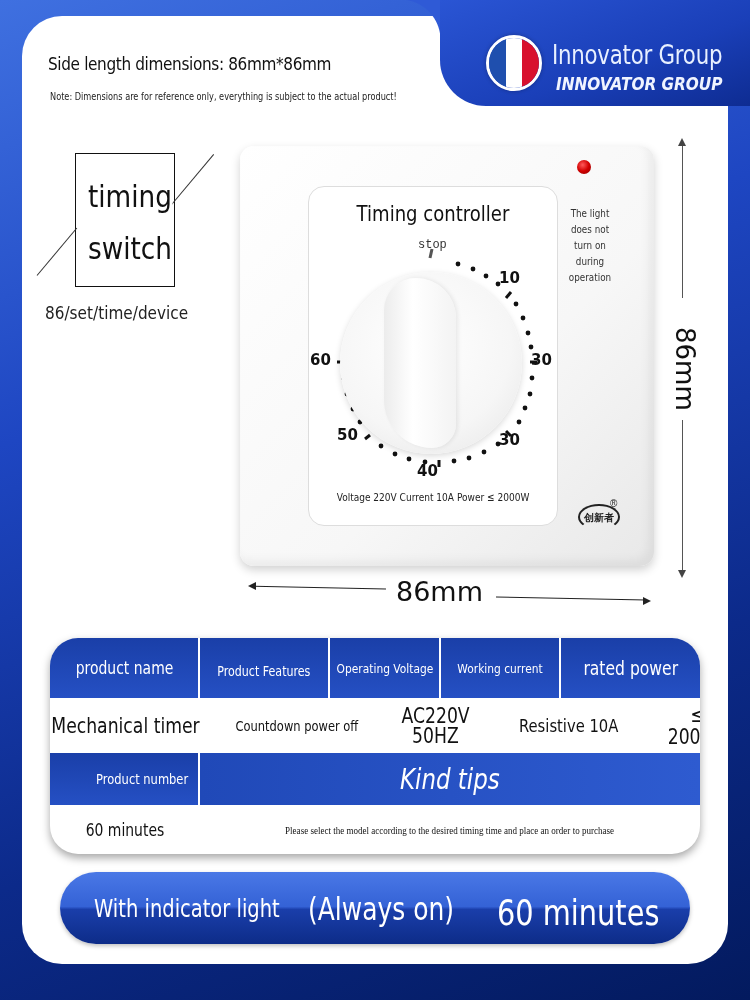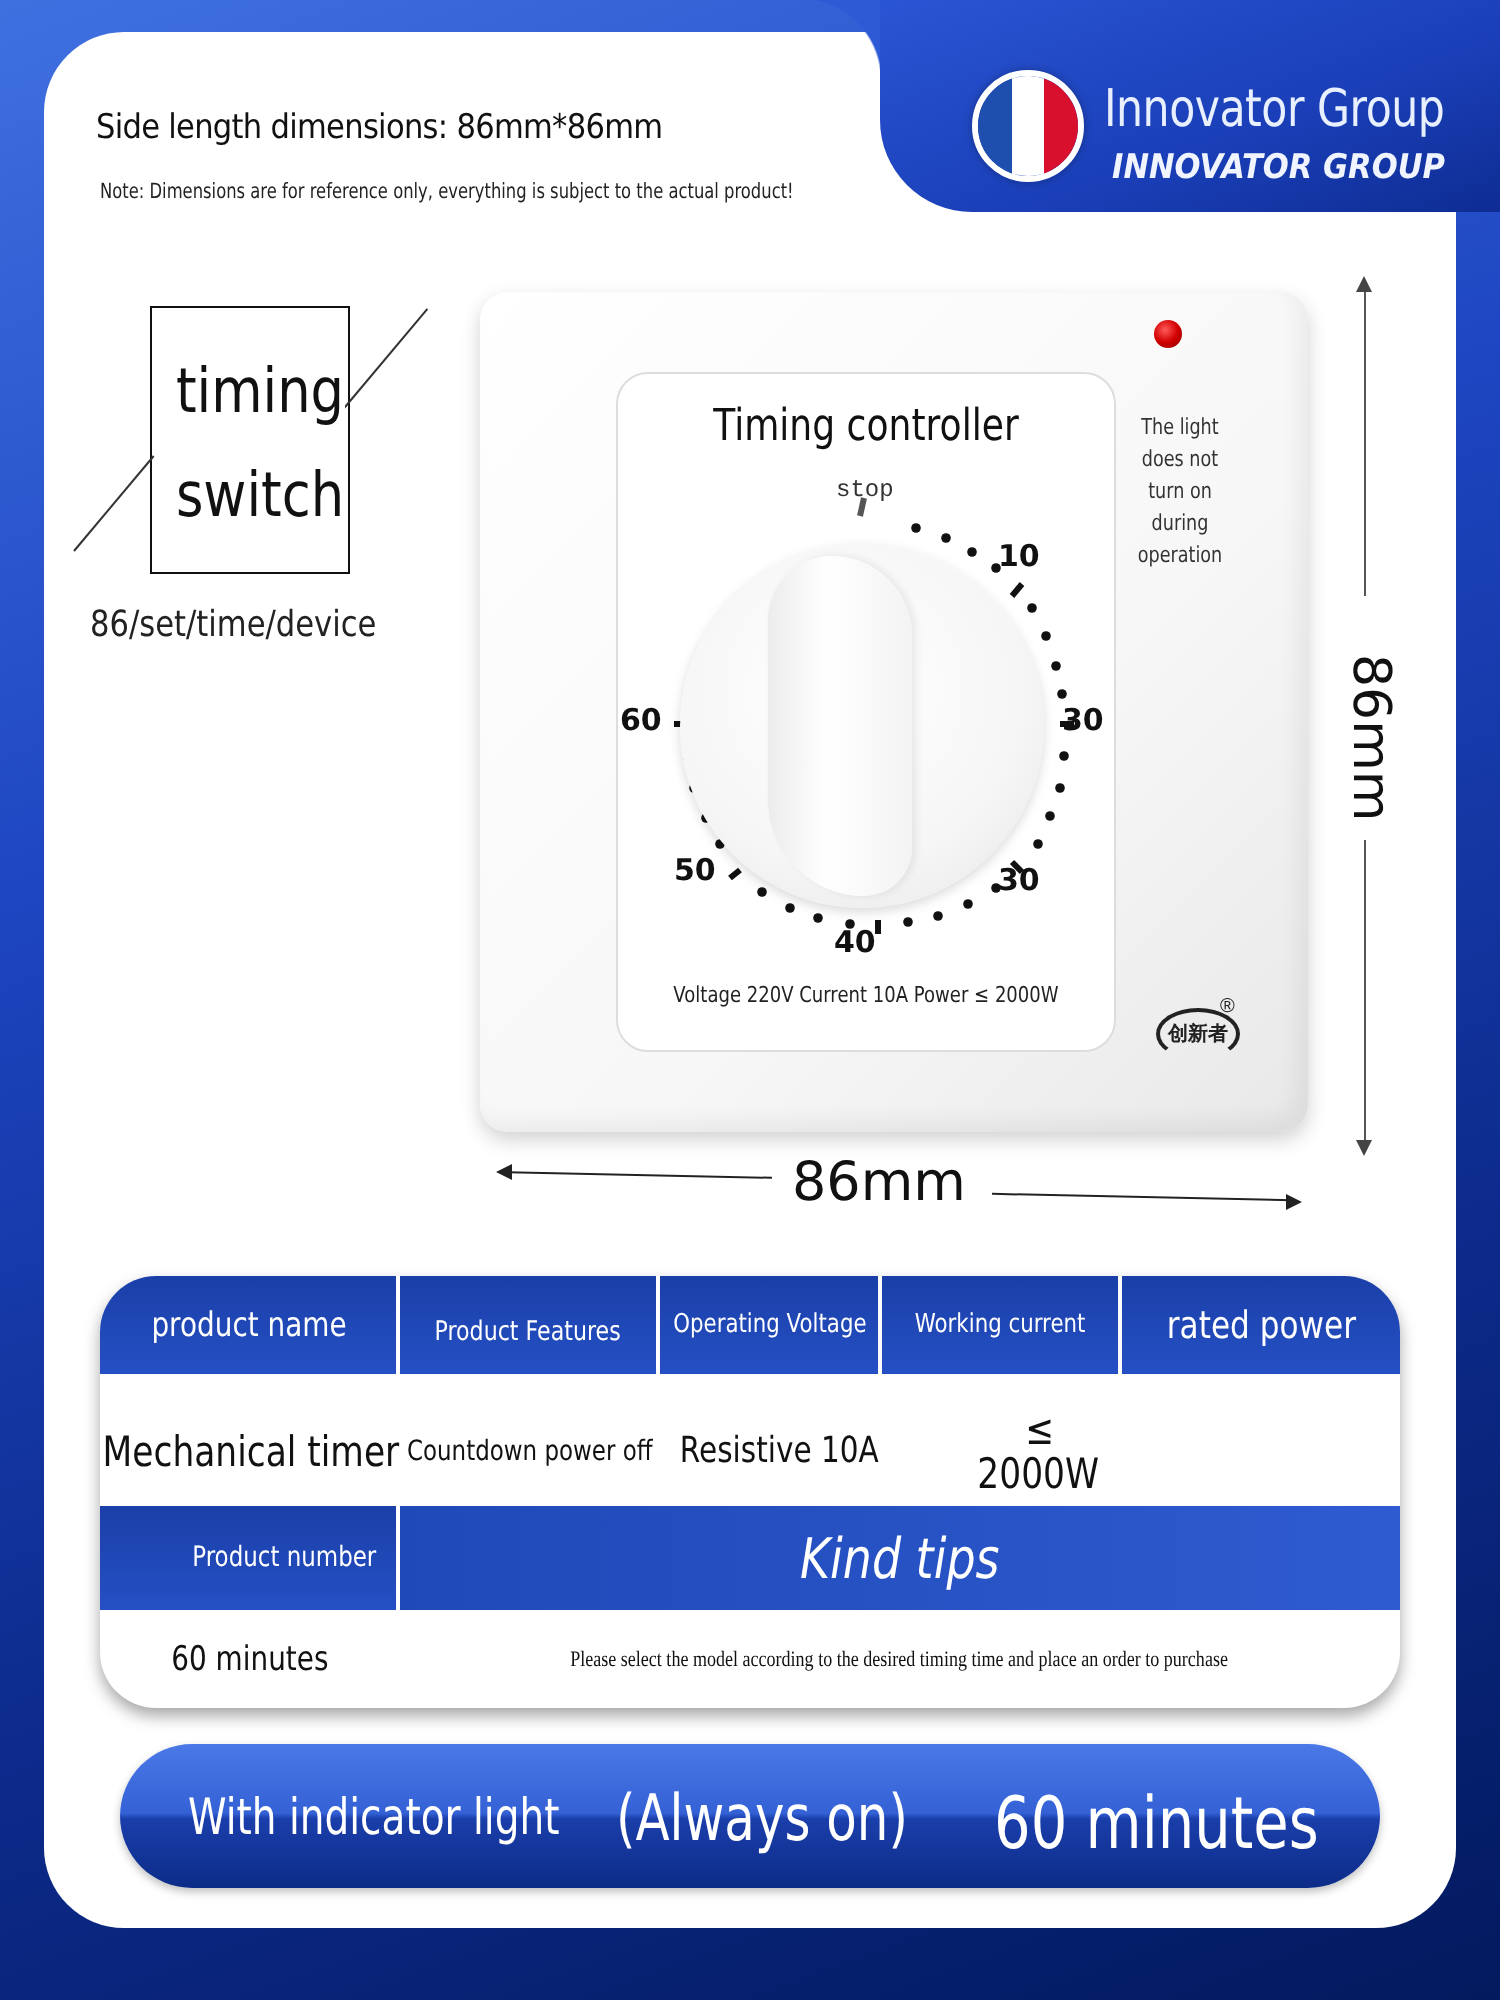--- a/index.html
+++ b/index.html
@@ -264,44 +264,48 @@
 <div class="arrow" style="left:643px;top:597px;border-top:4px solid transparent;border-bottom:4px solid transparent;border-left:8px solid #222;"></div>
 <div class="dim-h-text">86mm</div>
 
 <div class="dim-v-line" style="top:144px;height:154px;"></div>
 <div class="dim-v-line" style="top:420px;height:152px;"></div>
 <div class="arrow" style="left:678px;top:138px;border-left:4px solid transparent;border-right:4px solid transparent;border-bottom:8px solid #444;"></div>
 <div class="arrow" style="left:678px;top:570px;border-left:4px solid transparent;border-right:4px solid transparent;border-top:8px solid #444;"></div>
 <div class="dim-v-text">86mm</div>
 
 <div class="spec-table">
-  <div class="row" style="top:0;height:49px;">
+  <div class="row" style="top:0;height:60px;">
     <div class="cell hdr sep-r" style="width:150px;font-size:17px;">
         <span>product name</span>
       </div>
     <div class="cell hdr sep-r" style="width:130px;font-size:13.5px;padding-top:6px;">
         <span>Product Features</span>
       </div>
     <div class="cell hdr sep-r" style="width:111px;font-size:13px;">
         <span>Operating Voltage</span>
       </div>
     <div class="cell hdr sep-r" style="width:120px;font-size:13px;">
         <span>Working current</span>
       </div>
     <div class="cell hdr" style="width:139px;font-size:19px;">
         <span>rated power</span>
       </div>
   </div>
-  <div class="row" style="top:60px;height:55px;color:#111;">
+  <div class="row" style="top:60px;height:55px;color:#111;gap:32px;">
     <div class="cell" style="width:150px;font-size:21px;">
         <span>Mechanical timer</span>
       </div>
     <div class="cell" style="width:130px;font-size:14px;">
         <span>Countdown power off</span>
       </div>
+    <div class="cell" style="width:111px;flex-direction:column;font-size:21px;line-height:20px;">
+      <span>AC220V</span>
+      <span>50HZ</span>
+    </div>
     <div class="cell" style="width:120px;font-size:18px;">
         <span>Resistive 10A</span>
       </div>
     <div class="cell" style="width:139px;flex-direction:column;font-size:21px;line-height:22px;">
       <span>≤</span>
       <span>2000W</span>
     </div>
   </div>
   <div class="row" style="top:115px;height:52px;">
     <div class="cell hdr sep-r" style="width:150px;font-size:14px;padding-left:36px;">

